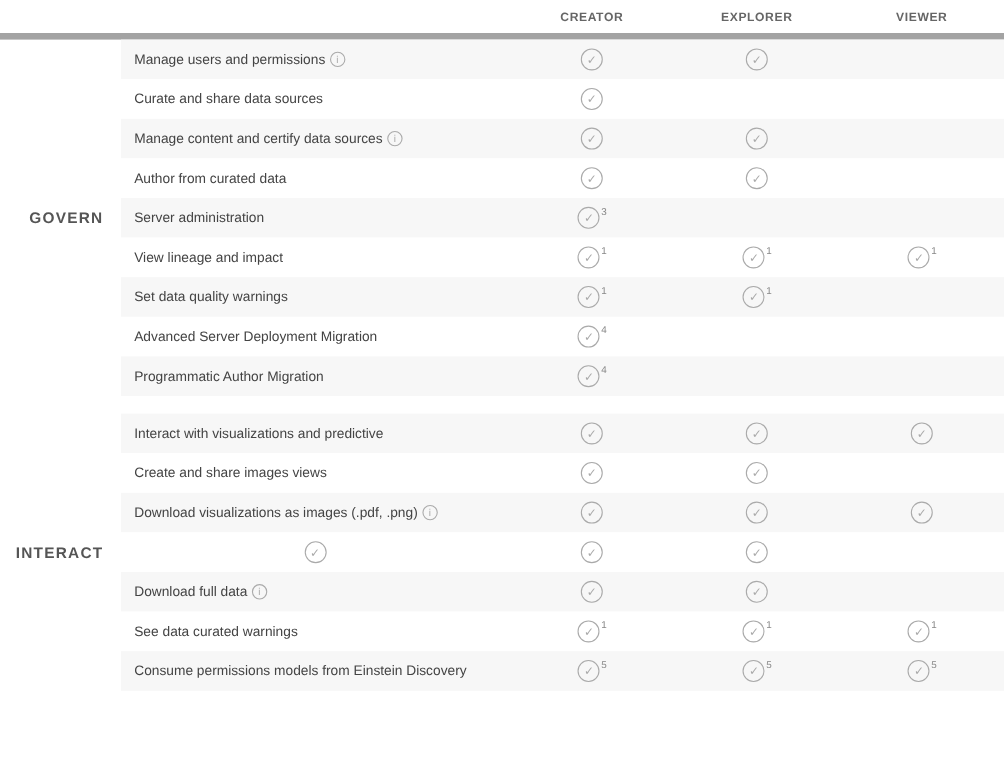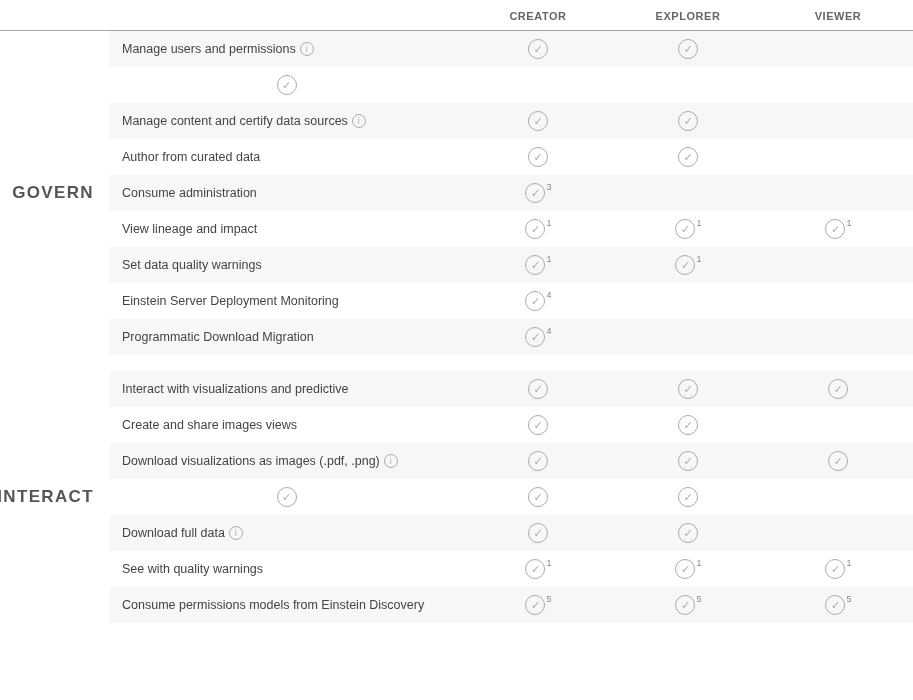--- a/index.html
+++ b/index.html
@@ -14,21 +14,21 @@
 
     .table-container {
       width: 100%;
       padding: 10px 0;
     }
 
     .header-row {
       display: grid;
       grid-template-columns: 110px 1fr 150px 150px 150px;
       padding: 0 0 8px 0;
-      border-bottom: 1px solid #a3a3a3;
+      border-bottom: 6px solid #a3a3a3;
     }
 
     .header-row .col-label {
       text-align: center;
       font-size: 11px;
       font-weight: 600;
       color: #666;
       letter-spacing: 0.05em;
       text-transform: uppercase;
     }
@@ -40,21 +40,21 @@
 
     .section-label-col {
       width: 110px;
       display: flex;
       align-items: center;
       justify-content: flex-end;
       padding-right: 16px;
     }
 
     .section-label {
-      font-size: 17px;
+      font-size: 14px;
       font-weight: 700;
       color: #555;
       letter-spacing: 0.08em;
       text-transform: uppercase;
     }
 
     .section-rows {
       flex: 1;
     }
 
@@ -151,20 +151,21 @@
             <div class="feature-name">Manage users and permissions<span class="info-icon">i</span></div>
             <div class="cell">
               <span class="check">✓</span>
             </div>
             <div class="cell">
               <span class="check">✓</span>
             </div>
             <div class="cell"></div>
           </div>
           <div class="data-row">
+            <div class="feature-name">Curate and share data sources</div>
             <div class="cell">
               <span class="check">✓</span>
             </div>
             <div class="cell"></div>
             <div class="cell"></div>
           </div>
           <div class="data-row">
             <div class="feature-name">Manage content and certify data sources<span class="info-icon">i</span></div>
             <div class="cell">
               <span class="check">✓</span>
@@ -178,21 +179,21 @@
             <div class="feature-name">Author from curated data</div>
             <div class="cell">
               <span class="check">✓</span>
             </div>
             <div class="cell">
               <span class="check">✓</span>
             </div>
             <div class="cell"></div>
           </div>
           <div class="data-row">
-            <div class="feature-name">Consume administration</div>
+            <div class="feature-name">Server administration</div>
             <div class="cell">
               <span class="check">✓</span>
               <span class="superscript">3</span>
             </div>
             <div class="cell"></div>
             <div class="cell"></div>
           </div>
           <div class="data-row">
             <div class="feature-name">View lineage and impact</div>
             <div class="cell">
@@ -214,30 +215,30 @@
               <span class="check">✓</span>
               <span class="superscript">1</span>
             </div>
             <div class="cell">
               <span class="check">✓</span>
               <span class="superscript">1</span>
             </div>
             <div class="cell"></div>
           </div>
           <div class="data-row">
-            <div class="feature-name">Einstein Server Deployment Monitoring</div>
+            <div class="feature-name">Advanced Server Deployment Migration</div>
             <div class="cell">
               <span class="check">✓</span>
               <span class="superscript">4</span>
             </div>
             <div class="cell"></div>
             <div class="cell"></div>
           </div>
           <div class="data-row">
-            <div class="feature-name">Programmatic Download Migration</div>
+            <div class="feature-name">Programmatic Author Migration</div>
             <div class="cell">
               <span class="check">✓</span>
               <span class="superscript">4</span>
             </div>
             <div class="cell"></div>
             <div class="cell"></div>
           </div>
         </div>
       </div>
       <div class="section-divider"></div>
@@ -295,21 +296,21 @@
             <div class="feature-name">Download full data<span class="info-icon">i</span></div>
             <div class="cell">
               <span class="check">✓</span>
             </div>
             <div class="cell">
               <span class="check">✓</span>
             </div>
             <div class="cell"></div>
           </div>
           <div class="data-row">
-            <div class="feature-name">See with quality warnings</div>
+            <div class="feature-name">See data curated warnings</div>
             <div class="cell">
               <span class="check">✓</span>
               <span class="superscript">1</span>
             </div>
             <div class="cell">
               <span class="check">✓</span>
               <span class="superscript">1</span>
             </div>
             <div class="cell">
               <span class="check">✓</span>

